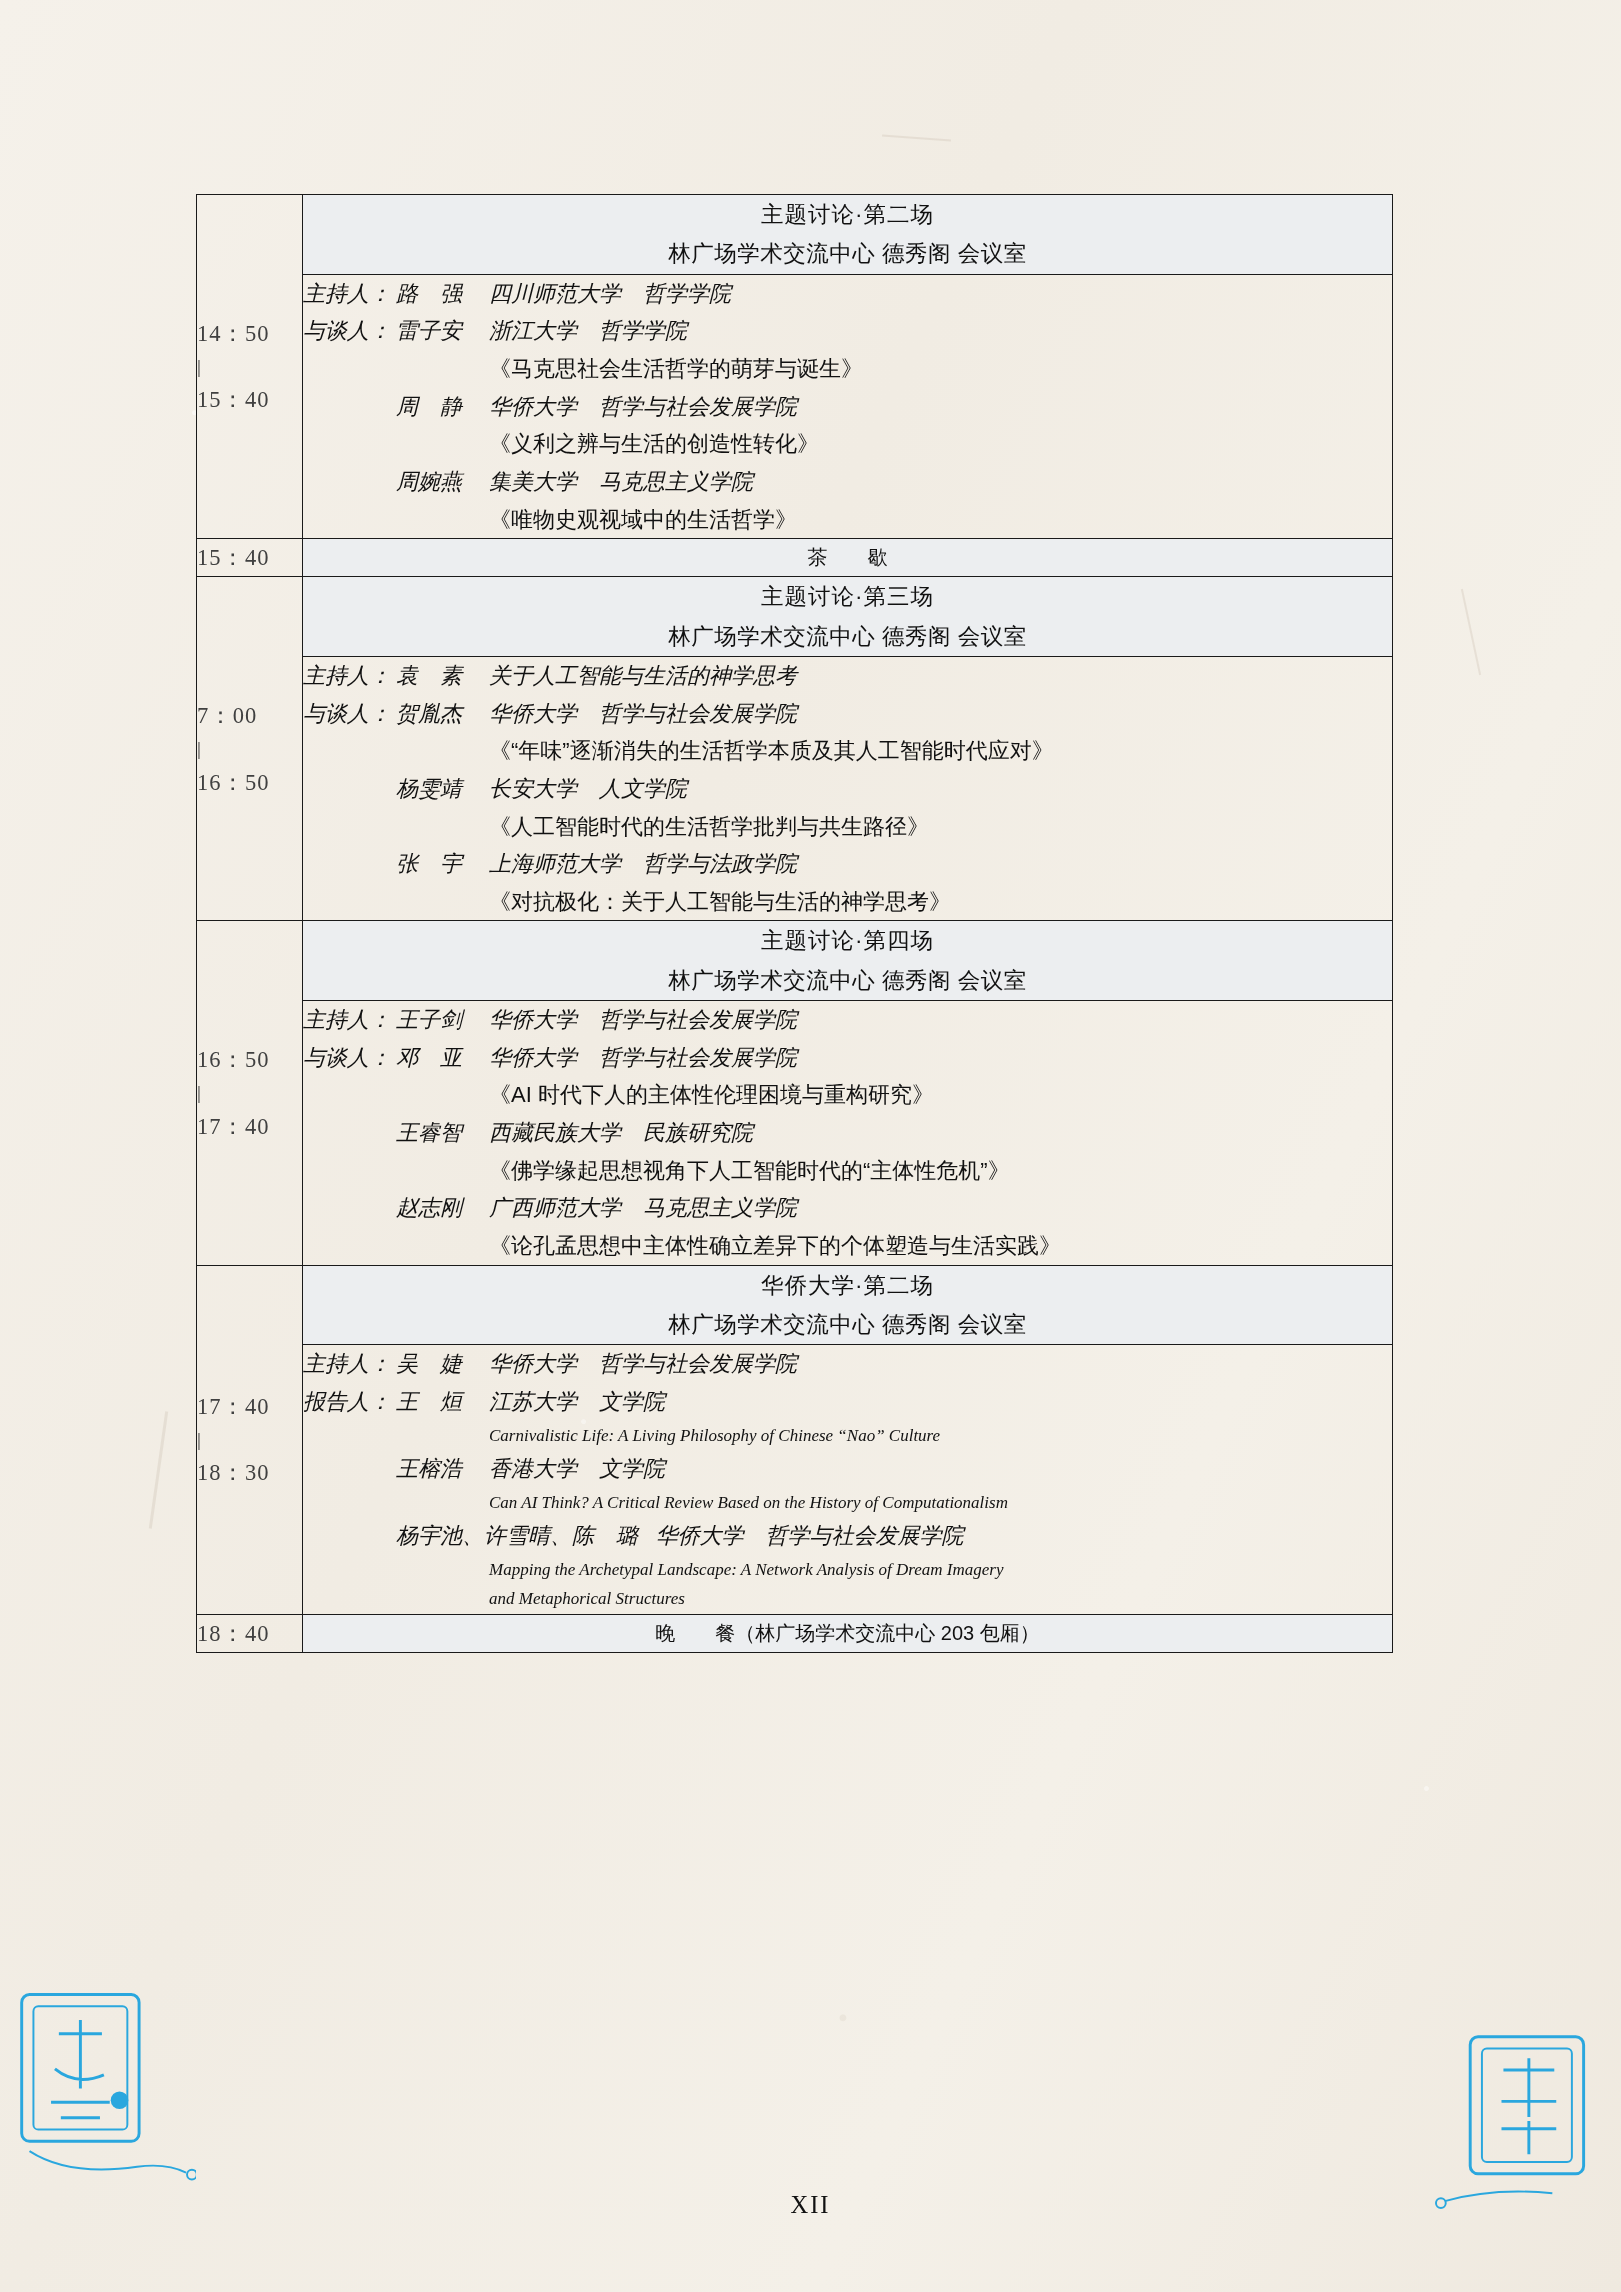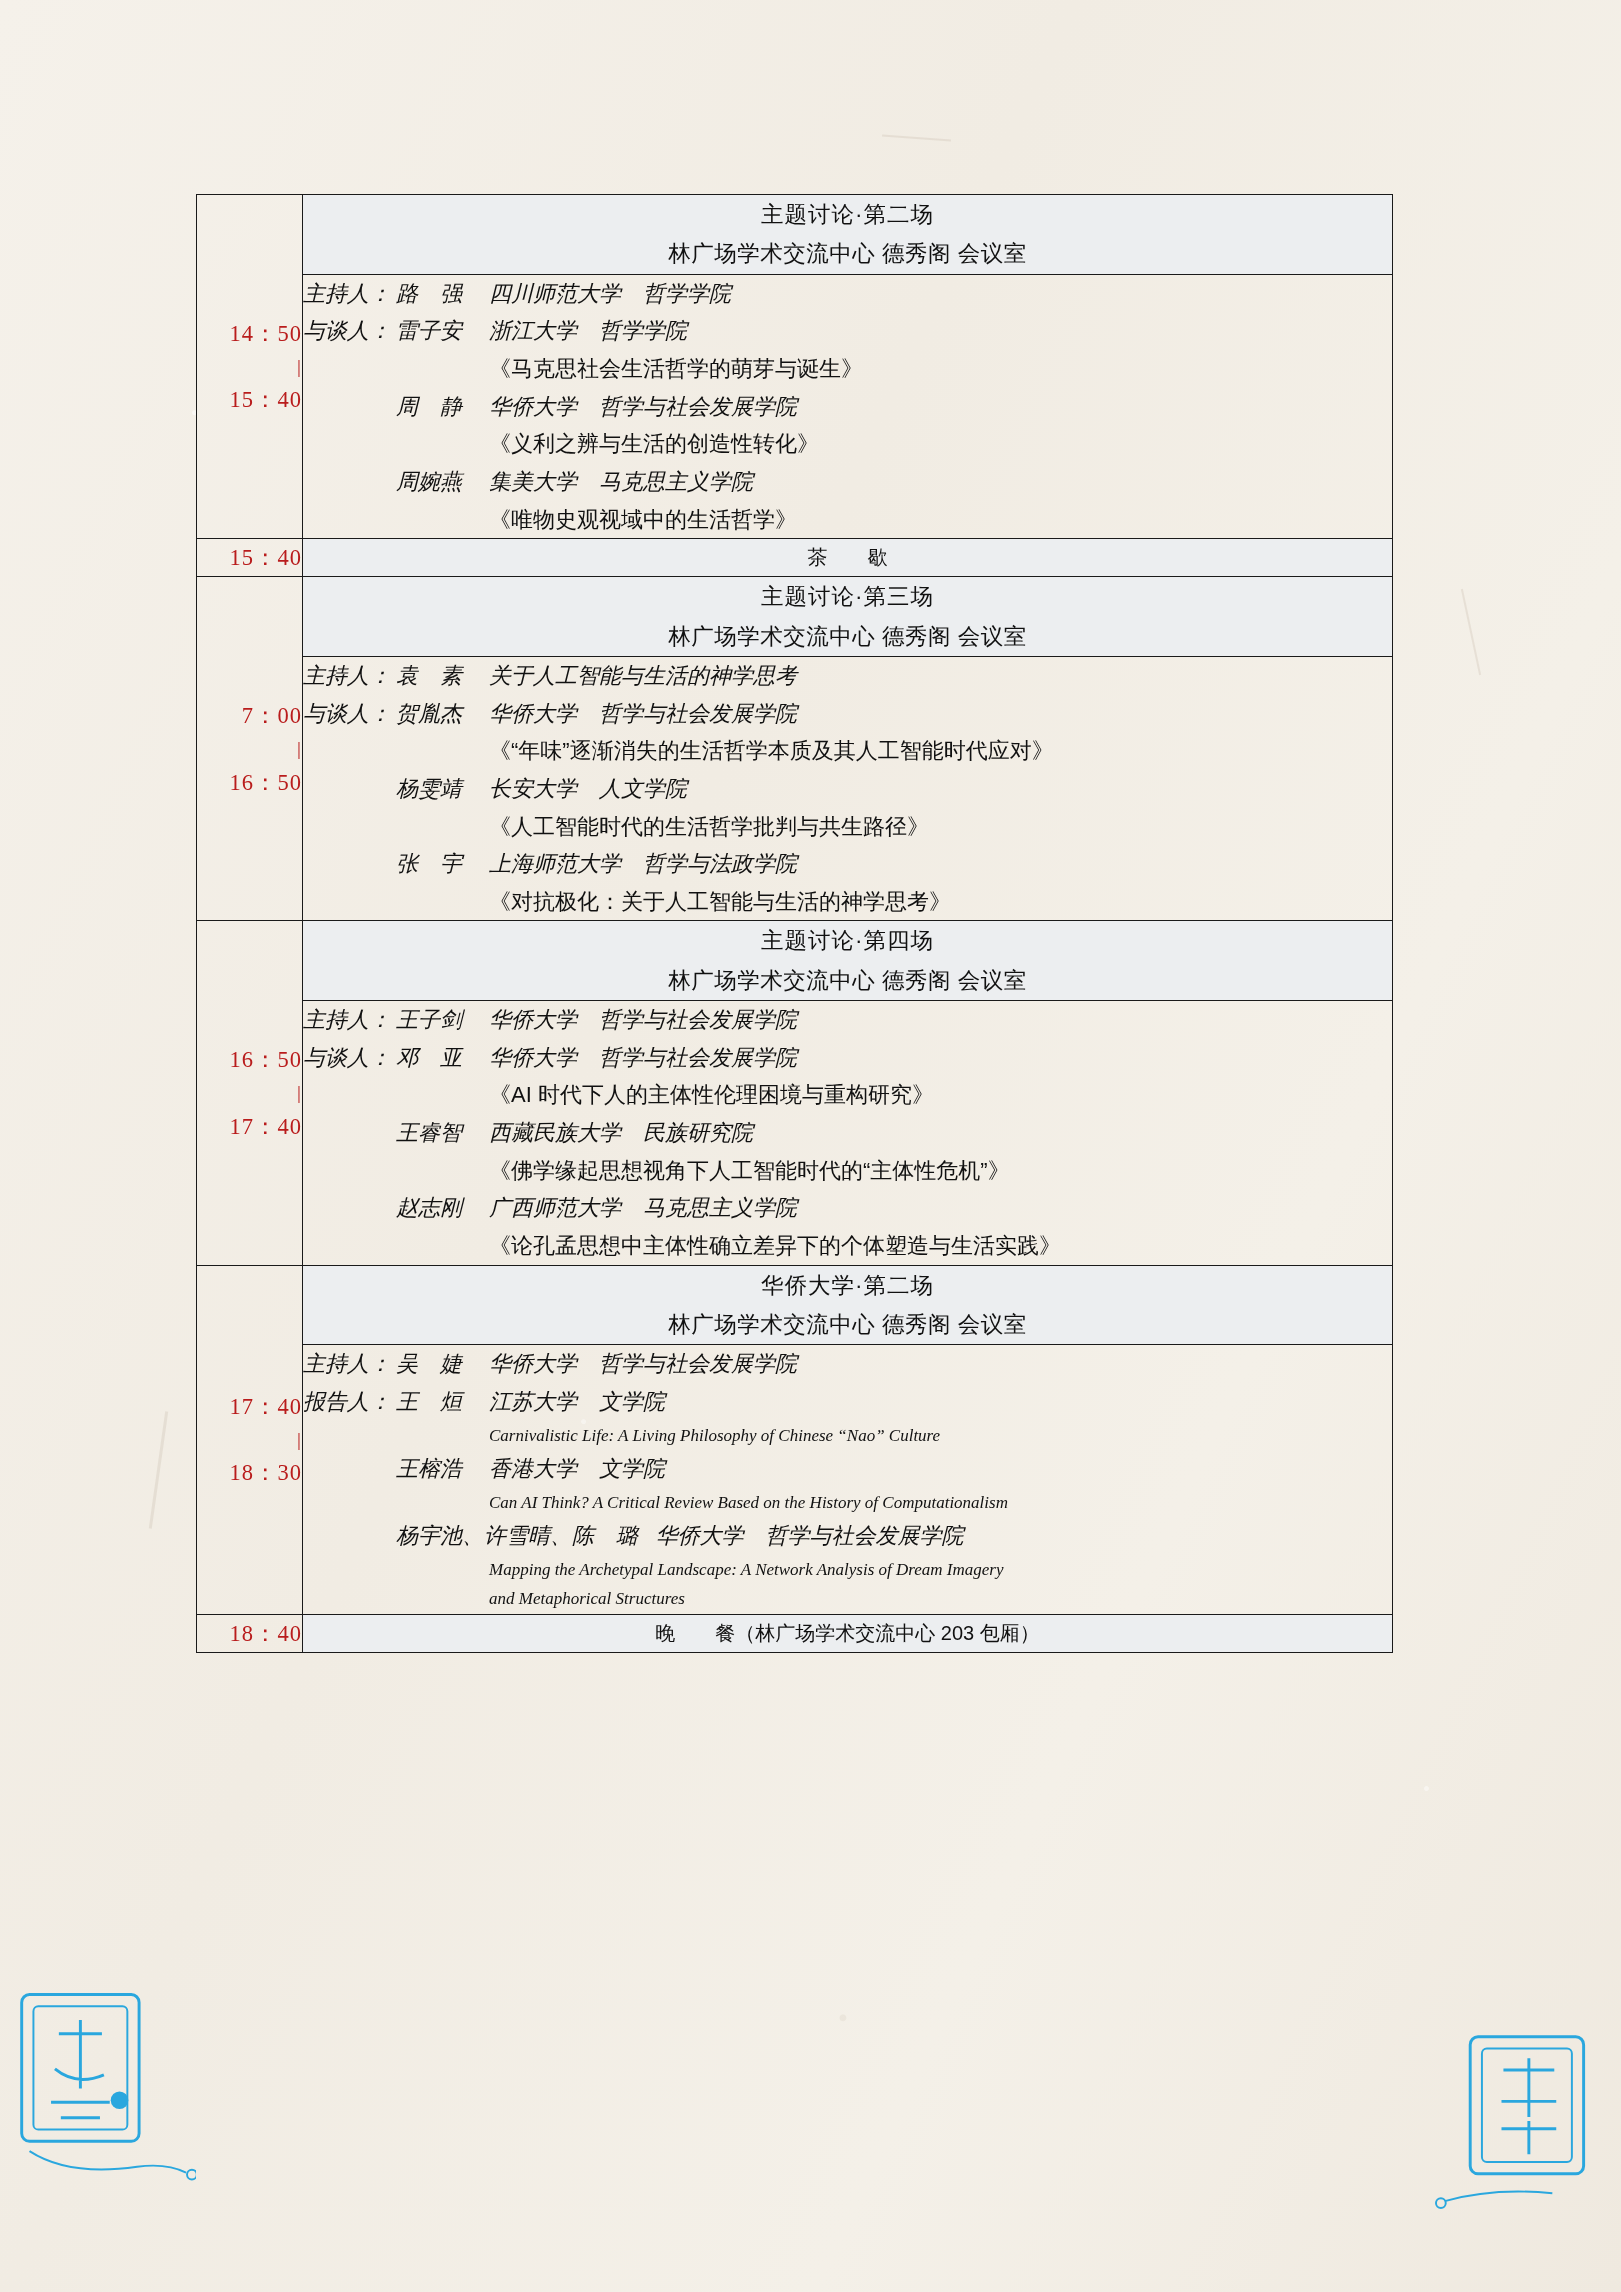--- a/index.html
+++ b/index.html
@@ -49,25 +49,25 @@
   }
   table.schedule td {
     border: 1px solid #1a1a1a;
     vertical-align: middle;
     padding: 0;
   }
   .col-time { width: 106px; }
   .col-body { width: 1090px; }
 
   .timecell {
-    text-align: right;
+    text-align: left;
     font-size: 22.5px;
     line-height: 1.65;
     letter-spacing: 1px;
-    color: #b91c1c;
+    color: #404040;
     font-family: "Liberation Serif", serif;
     padding: 5.9px 0;
   }
   .timecell .dash {
     display: block;
     font-size: 19.6px;
     line-height: 1.5;
   }
 
   .hdr {
@@ -308,20 +308,21 @@
     <tr>
       <td class="timecell">
         <span>18：40</span>
       </td>
       <td class="single">晚　　餐（林广场学术交流中心 203 包厢）</td>
     </tr>
 
   </tbody>
     </table>
 
+  <div class="folio">XII</div>
 
   <svg class="seal seal-left" viewBox="0 0 200 230">
     <g fill="none" stroke="#2aa7de" stroke-width="3">
       <rect x="22" y="20" width="120" height="150" rx="8"></rect>
       <rect x="34" y="32" width="96" height="126" rx="5" stroke-width="2"></rect>
       <circle cx="122" cy="128" r="9" fill="#2aa7de" stroke="none"></circle>
       <path d="M30 180 q40 26 110 16 q30 -4 50 6" stroke-width="2"></path>
       <circle cx="196" cy="204" r="5" stroke-width="2"></circle>
       <path d="M60 60 h44 M82 46 v70 M56 96 q22 18 50 6" stroke-width="3"></path>
       <path d="M52 130 h60 M62 146 h40" stroke-width="3"></path>

